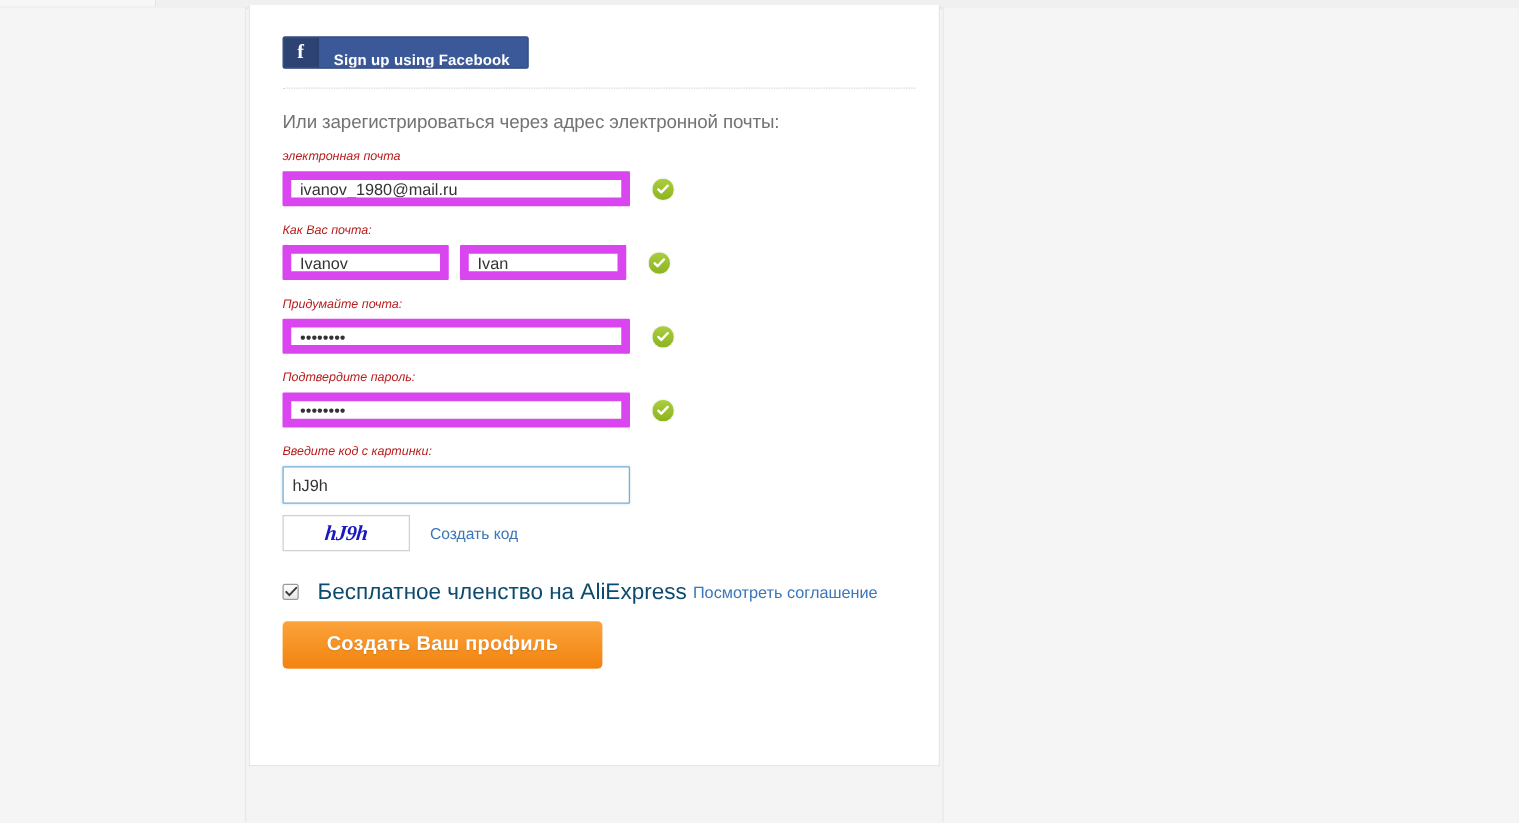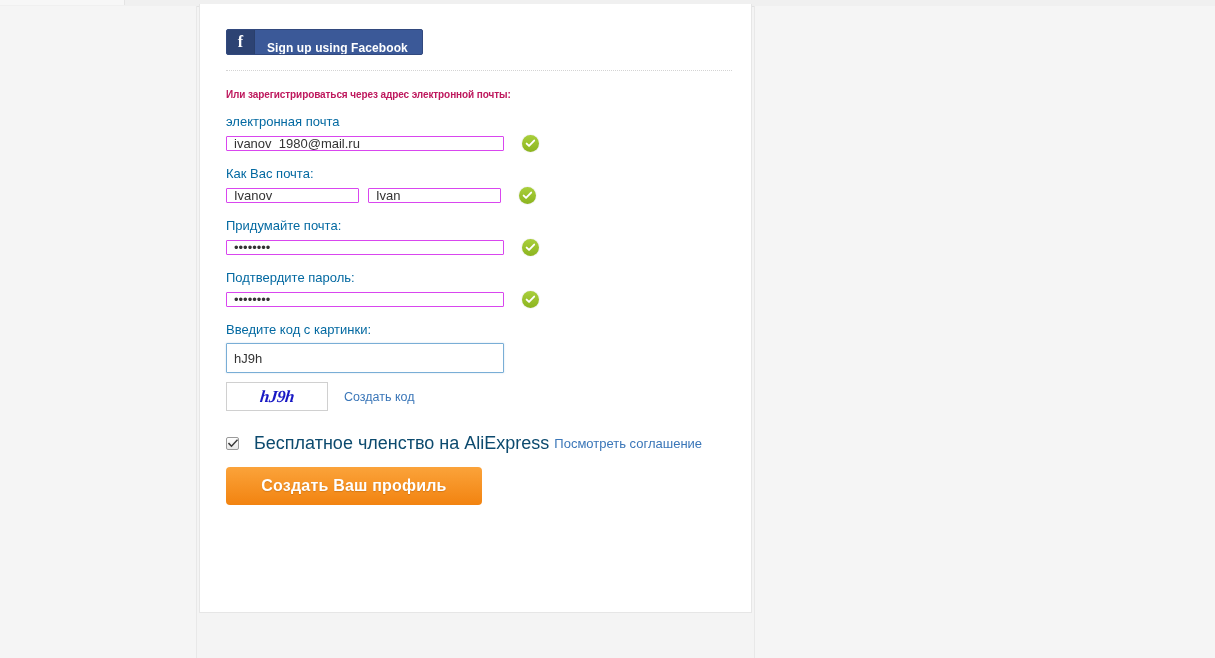--- a/index.html
+++ b/index.html
@@ -111,42 +111,43 @@
   .divider {
     margin: 15px 0 0 0;
     height: 1px;
     border-top: 1px dotted #d4d4d4;
     width: 506px;
   }
 
   
   .heading {
     margin: 17px 0 0 0;
+    font-size: 15px;
+    font-weight: normal;
+    color: #737373;
+    letter-spacing: -0.1px;
+  }
+
+  
+  .field-label {
+    color: #b91c1c;
     font-size: 10px;
-    font-weight: bold;
-    color: #be185d;
-    letter-spacing: -0.1px;
-  }
-
-  
-  .field-label {
-    color: #0369a1;
-    font-size: 13px;
     margin-bottom: 6px;
+    font-style: italic;
   }
   .row {
     margin-top: 14px;
   }
   .inputs-line {
     display: flex;
     align-items: center;
   }
   .txt {
-    height: 15px;
-    border: 1px solid #d946ef;
+    height: 28px;
+    border: 7px solid #d946ef;
     background: #ffffff;
     box-sizing: border-box;
     font-family: "Liberation Sans", sans-serif;
     font-size: 13px;
     color: #333333;
     padding: 0 7px;
     outline: none;
     border-radius: 1px;
   }
   .txt.wide { width: 278px; }

